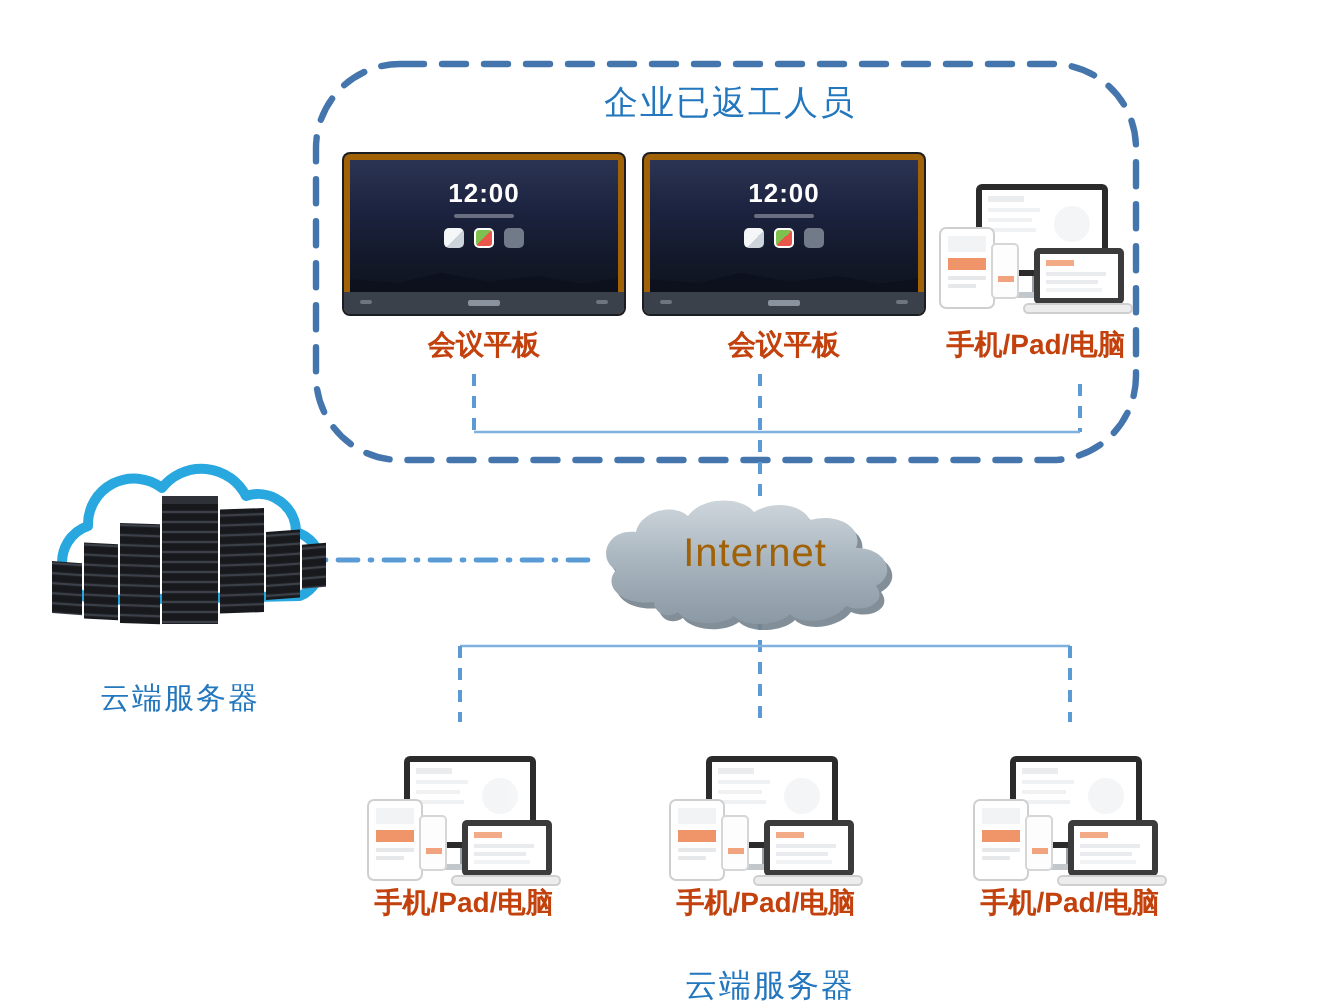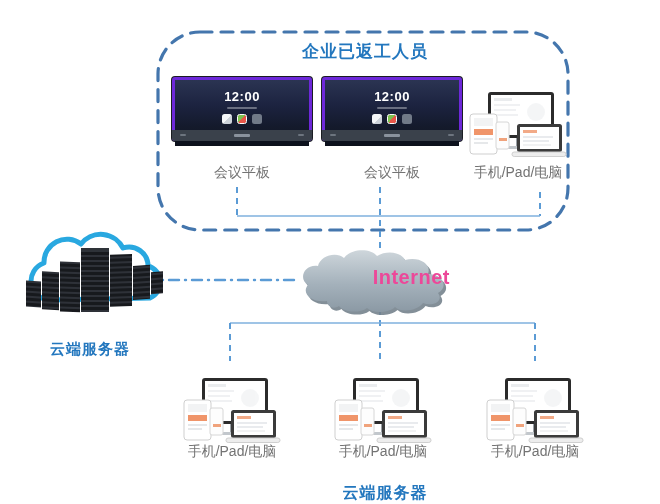--- a/index.html
+++ b/index.html
@@ -7,50 +7,50 @@
     position:relative;width:660px;height:504px;background:#fff;overflow:hidden;
     font-family:"Liberation Sans", sans-serif;
   }
   .abs{position:absolute;}
   svg.overlay{position:absolute;left:0;top:0;z-index:0;}
   .groupbox{fill:none;stroke:#4476ad;stroke-width:3.2;stroke-dasharray:12 9;stroke-linecap:round;}
   .dash{stroke:#5b9bd5;stroke-width:2;stroke-dasharray:6 5;fill:none;}
   .thin{stroke:#7fb0de;stroke-width:1.3;fill:none;}
   .dotdash{stroke:#5b9bd5;stroke-width:2.4;stroke-dasharray:1 6 10 6;stroke-linecap:round;fill:none;}
 
-  .title-blue{color:#2377be;font-weight:bold;text-align:center;z-index:3;}
+  .title-blue{color:#2377be;font-weight:normal;text-align:center;z-index:3;}
   .top-title{left:258px;top:40px;width:214px;font-size:17px;letter-spacing:1px;}
   .bottom-title{left:320px;top:483px;width:130px;font-size:16px;letter-spacing:1px;}
   .server-title{left:25px;top:312px;width:130px;font-size:15px;letter-spacing:1px;margin-top:28px;}
 
-  .lbl{position:absolute;color:#737373;font-weight:normal;font-size:14px;text-align:center;z-index:3;}
+  .lbl{position:absolute;color:#c2410c;font-weight:bold;font-size:14px;text-align:center;z-index:3;}
 
   
-  .panel{position:absolute;width:140px;height:64px;background:#6d28d9;border-radius:3px;
+  .panel{position:absolute;width:140px;height:80px;background:#a16207;border-radius:3px;
          box-shadow:0 0 0 1px #1a1d22;z-index:2;}
   .screen{position:absolute;left:3px;top:3px;right:3px;height:66px;overflow:hidden;
           background:linear-gradient(180deg,#2b3452 0%,#1c2340 38%,#141a2c 70%,#10141f 100%);}
   .mountain{position:absolute;left:0;right:0;bottom:0;height:16px;background:#0c101c;opacity:.85;
             clip-path:polygon(0 100%,0 60%,18% 72%,34% 40%,52% 68%,70% 50%,86% 74%,100% 58%,100% 100%);}
   .clock{position:relative;margin-top:9px;text-align:center;color:#fff;font-size:13px;font-weight:bold;letter-spacing:.5px;z-index:1;}
   .datehint{position:relative;width:30px;height:2px;margin:3px auto 0;background:rgba(255,255,255,.35);border-radius:1px;z-index:1;}
   .appicons{position:relative;display:flex;gap:5px;justify-content:center;margin-top:5px;z-index:1;}
   .ai{width:10px;height:10px;border-radius:2.5px;display:inline-block;}
   .ai1{background:linear-gradient(135deg,#f4f6f8 55%,#cdd3da 55%);}
   .ai2{background:linear-gradient(135deg,#7ec14f 50%,#e8574a 50%);border:1px solid #fff;box-sizing:border-box;}
   .ai3{background:#717a88;}
   .bezel{position:absolute;left:0;right:0;bottom:0;height:11px;background:#3a414b;border-radius:0 0 3px 3px;}
   .logo-dash{position:absolute;left:50%;top:4px;width:16px;height:3px;margin-left:-8px;background:#8a929d;border-radius:1px;}
   .bezel i{position:absolute;top:4px;width:6px;height:2px;background:#6d757f;border-radius:1px;}
   .bezel i.l{left:8px;} .bezel i.r{right:8px;}
 
   .cluster{position:absolute;z-index:2;}
   .inet{position:absolute;z-index:1;}
-  .inet-text{position:absolute;left:305px;top:266px;width:145px;text-align:right;
-             color:#ec4899;font-size:20px;font-weight:bold;z-index:2;letter-spacing:.5px;}
+  .inet-text{position:absolute;left:305px;top:266px;width:145px;text-align:center;
+             color:#a16207;font-size:20px;font-weight:normal;z-index:2;letter-spacing:.5px;}
   .srv{position:absolute;z-index:2;}
   .hidden-defs{position:absolute;width:0;height:0;overflow:hidden;}
 </style>
 </head>
 <body>
 
 <div class="stage">
 
   <svg class="hidden-defs" aria-hidden="true">
     <defs>

